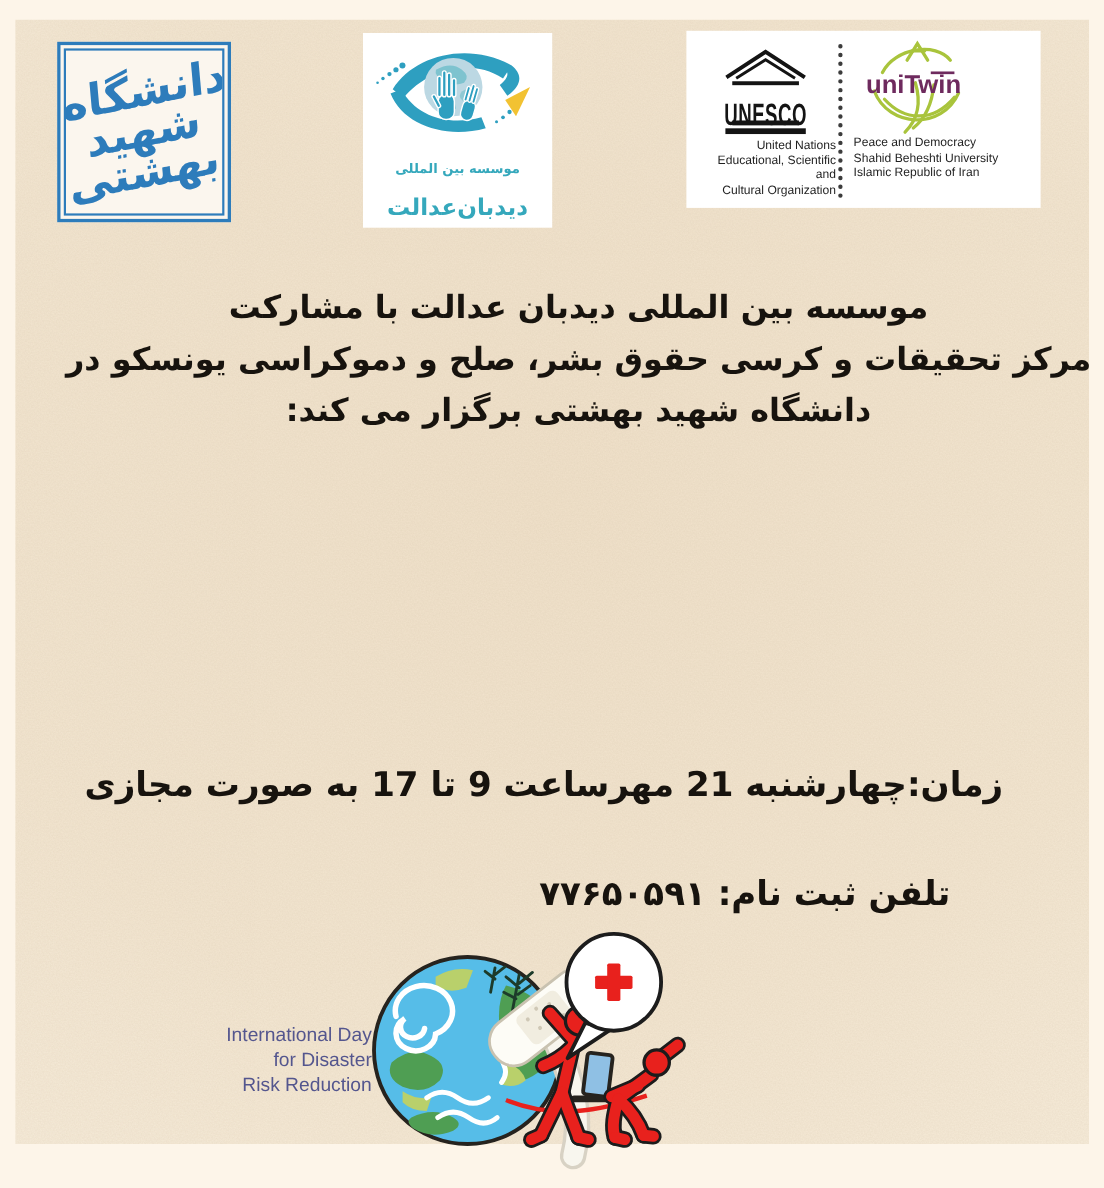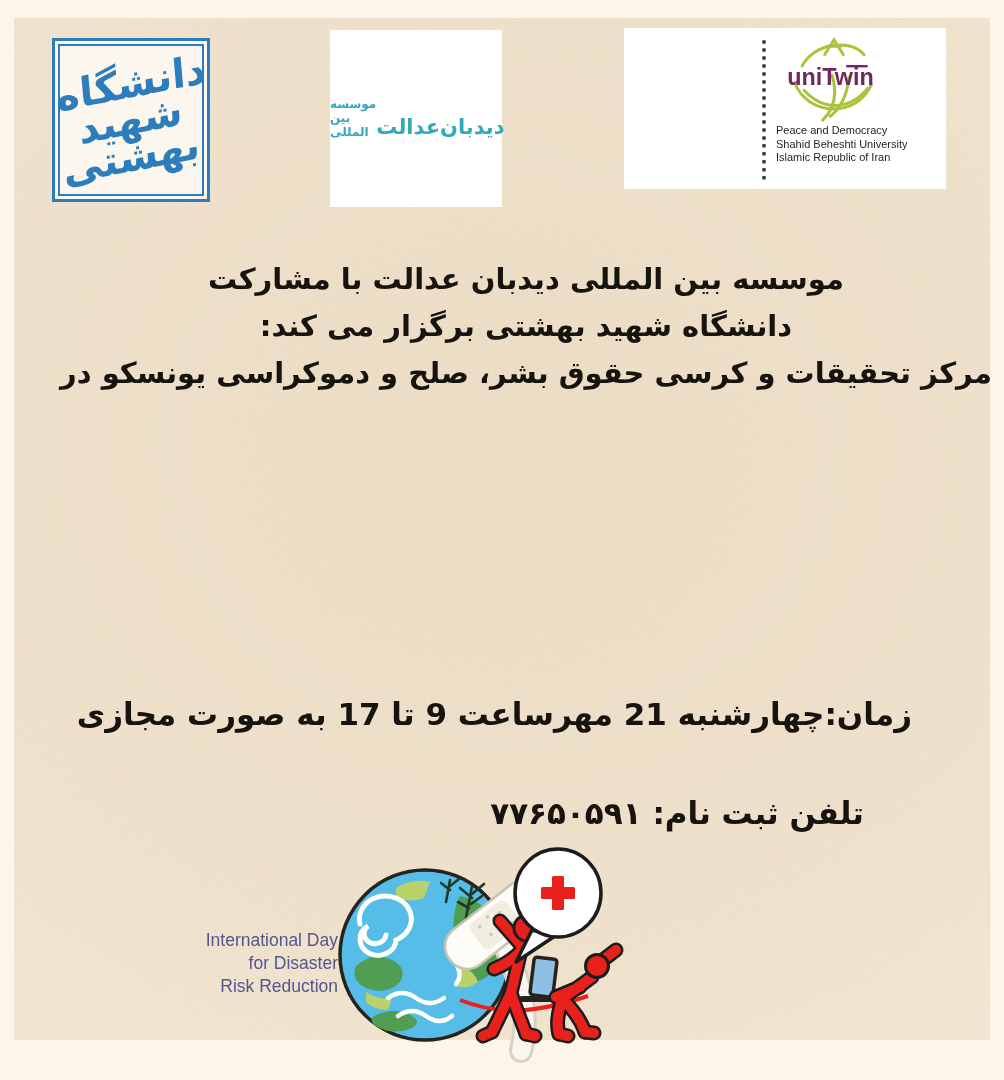--- a/index.html
+++ b/index.html
@@ -21,21 +21,21 @@
   .sbu-inner{
     width:100%;height:100%;border:2px solid #2d7cbb;box-sizing:border-box;overflow:hidden;
     display:flex;flex-direction:column;align-items:center;justify-content:center;
   }
   .sbu-word{
     color:#2d7cbb;font-weight:bold;font-size:40px;line-height:37px;
     transform:rotate(-11deg) skewX(-6deg);white-space:nowrap;
   }
   .jw-card{
     position:absolute;left:330px;top:30px;width:172px;height:177px;background:#ffffff;
-    display:flex;flex-direction:row;align-items:center;
+    display:flex;flex-direction:column;align-items:center;
   }
   .jw-line1{color:#35a8bc;font-weight:bold;font-size:12px;margin-top:-2px;}
   .jw-line2{color:#35a8bc;font-weight:bold;font-size:21px;margin-top:16px;}
   .unesco-card{
     position:absolute;left:624px;top:28px;width:322px;height:161px;background:#ffffff;
   }
   .unesco-left{position:absolute;left:8px;top:10px;width:128px;text-align:right;}
   .unesco-temple{display:block;margin:2px auto 4px auto;}
   .unesco-caption{font-family:"Liberation Sans",sans-serif;font-size:11px;line-height:13.5px;color:#1f1f1f;text-align:right;}
   .dotted-divider{position:absolute;left:138px;top:12px;height:140px;width:0;border-left:4px dotted #3c3c3c;}
@@ -121,20 +121,35 @@
           <rect x="87.4" y="47" width="3" height="17" rx="1.5"></rect>
           <rect x="91.2" y="49" width="3" height="15" rx="1.5"></rect>
         </g>
       </g>
     </svg>
     <div class="jw-line1">موسسه بین المللی</div>
     <div class="jw-line2">دیدبان‌عدالت</div>
   </div>
 
   <div class="unesco-card">
+    <div class="unesco-left">
+      <svg class="unesco-temple" width="96" height="82" viewBox="0 0 96 92">
+        <g stroke="#141414" fill="none">
+          <path d="M8,34 L48,8 L88,34" stroke-width="4"></path>
+          <path d="M18,35 L48,16 L78,35" stroke-width="3"></path>
+        </g>
+        <rect x="14" y="38" width="68" height="4" fill="#141414"></rect>
+        <text x="48" y="50" text-anchor="middle" fill="#141414" font-family="Liberation Sans, sans-serif" font-weight="bold" font-size="19" transform="scale(1,1.65)" letter-spacing="0.5">UNESCO</text>
+        <rect x="14" y="78" width="68" height="5" fill="#141414"></rect>
+        <rect x="7" y="86" width="82" height="6" fill="#141414"></rect>
+      </svg>
+      <div class="unesco-caption">United Nations</div>
+      <div class="unesco-caption">Educational, Scientific and</div>
+      <div class="unesco-caption">Cultural Organization</div>
+    </div>
     <div class="dotted-divider"></div>
     <div class="unesco-right">
       <svg class="unitwin-logo" width="116" height="86" viewBox="0 0 120 92">
         <g stroke="#a9c43c" stroke-width="3.2" fill="none" stroke-linecap="round">
           <path d="M26,32 C38,8 78,2 92,20"></path>
           <path d="M50,20 L60,4 L70,20"></path>
           <path d="M55,11 L67,11"></path>
           <path d="M18,50 C32,86 84,88 100,52"></path>
           <path d="M28,58 C48,80 76,80 96,56"></path>
           <path d="M58,42 C64,62 60,78 48,90"></path>
@@ -144,22 +159,22 @@
         <rect x="73" y="31" width="23" height="2.6" fill="#6e2a5e"></rect>
       </svg>
       <div class="chair-caption">Peace and Democracy</div>
       <div class="chair-caption">Shahid Beheshti University</div>
       <div class="chair-caption">Islamic Republic of Iran</div>
     </div>
   </div>
 
   <div class="fa intro" dir="rtl">
     <div>موسسه بین المللی دیدبان عدالت با مشارکت</div>
+    <div>مرکز تحقیقات و کرسی حقوق بشر، صلح و دموکراسی یونسکو در</div>
     <div>دانشگاه شهید بهشتی برگزار می کند:</div>
-    <div>مرکز تحقیقات و کرسی حقوق بشر، صلح و دموکراسی یونسکو در</div>
   </div>
 
 
   <div class="fa time-line" dir="rtl">زمان:چهارشنبه 21 مهرساعت 9 تا 17 به صورت مجازی</div>
   <div class="fa phone-line" dir="rtl">تلفن ثبت نام: ۷۷۶۵۰۵۹۱</div>
 
   <div class="idrr-text">
     <div>International Day</div>
     <div>for Disaster</div>
     <div>Risk Reduction</div>

